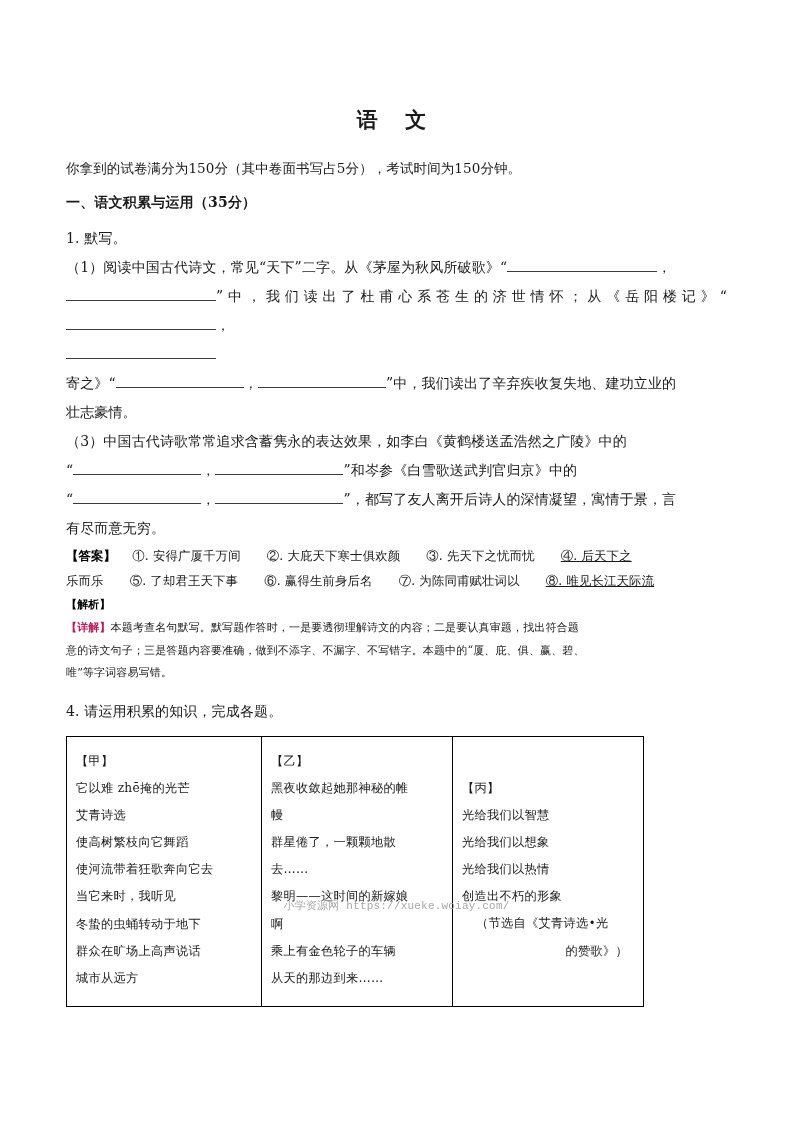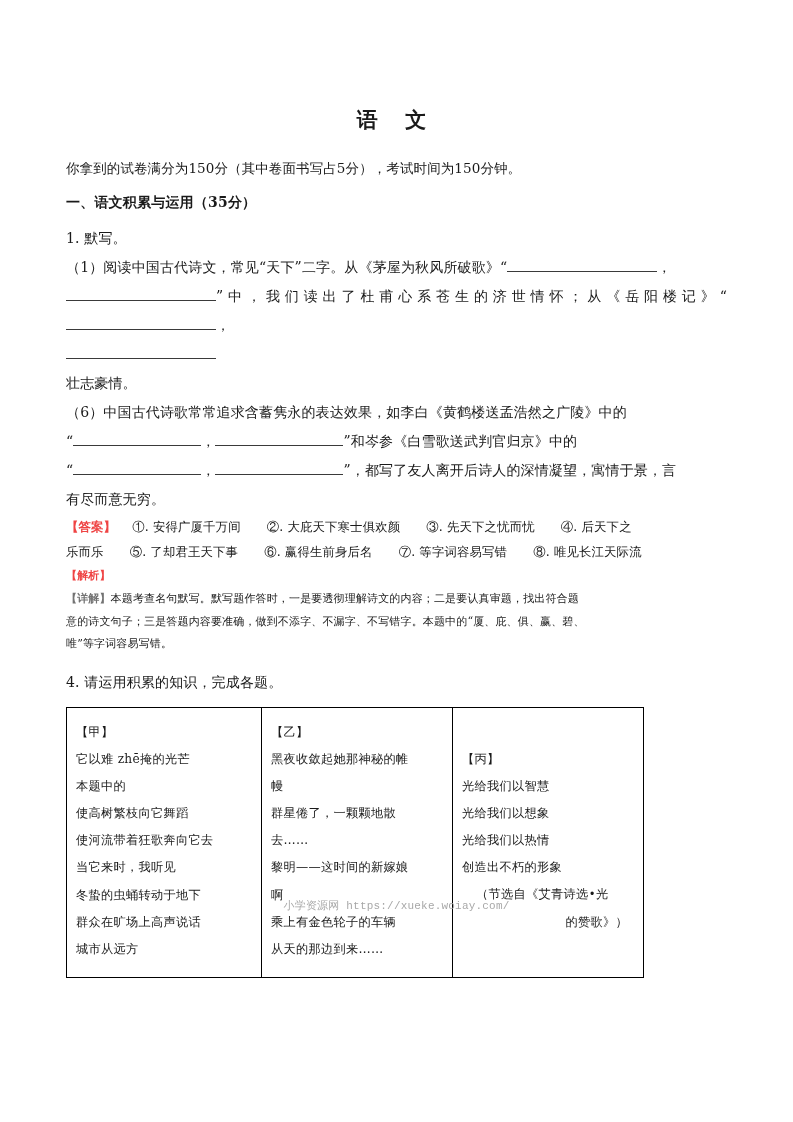--- a/index.html
+++ b/index.html
@@ -74,39 +74,39 @@
     display: inline-block;
     border-bottom: 1px solid #3a3a3a;
     height: 1em;
     vertical-align: baseline;
   }
   .b-long  { width: 150px; }
   .b-mid   { width: 128px; }
 
   
   .tag-blue {
-    color: #ef4444;
+    color: #000000;
     font-weight: bold;
   }
   .tag-black {
-    color: #737373;
+    color: #be185d;
     font-weight: bold;
   }
   .answer-row {
     font-size: 12.4px;
     line-height: 2.07;
     margin: 0;
     letter-spacing: 0.15px;
   }
   .ans-item {
     display: inline-block;
     margin-right: 26px;
     white-space: nowrap;
   }
-  .ans-item.tight { margin-right: 0; }
+  .ans-item.tight { margin-right: 0; text-decoration: underline; }
 
   
   .poem-table {
     width: 520px;
     margin-top: 10px;
     border-collapse: collapse;
     table-layout: fixed;
   }
   .poem-table td {
     border: 1px solid #000;
@@ -163,41 +163,44 @@
   </div>
 
   <div class="q-line">
     <span class="blank b-long"></span><span>”中，我们读出了杜甫心系苍生的济世情怀；从《岳阳楼记》“</span><span class="blank b-long"></span><span>，</span>
   </div>
 
   <div class="q-line">
     <span class="blank b-long"></span>
   </div>
 
+  <div class="q-line">
+    <span>寄之》“</span><span class="blank b-mid"></span><span>，</span><span class="blank b-mid"></span><span>”中，我们读出了辛弃疾收复失地、建功立业的</span>
+  </div>
 
   <div class="q-line">壮志豪情。</div>
 
-  <div class="q-line">（6）中国古代诗歌常常追求含蓄隽永的表达效果，如李白《黄鹤楼送孟浩然之广陵》中的</div>
+  <div class="q-line">（3）中国古代诗歌常常追求含蓄隽永的表达效果，如李白《黄鹤楼送孟浩然之广陵》中的</div>
 
   <div class="q-line">
     <span>“</span><span class="blank b-mid"></span><span>，</span><span class="blank b-mid"></span><span>”和岑参《白雪歌送武判官归京》中的</span>
   </div>
 
   <div class="q-line">
     <span>“</span><span class="blank b-mid"></span><span>，</span><span class="blank b-mid"></span><span>”，都写了友人离开后诗人的深情凝望，寓情于景，言</span>
   </div>
 
   <div class="q-line">有尽而意无穷。</div>
 
   <div class="answer-row">
     <span class="tag-blue">【答案】</span><span style="display:inline-block;width:16px"></span><span class="ans-item">①. 安得广厦千万间</span><span class="ans-item">②. 大庇天下寒士俱欢颜</span><span class="ans-item">③. 先天下之忧而忧</span><span class="ans-item tight">④. 后天下之</span>
   </div>
 
   <div class="answer-row">
-    <span class="ans-item">乐而乐</span><span class="ans-item">⑤. 了却君王天下事</span><span class="ans-item">⑥. 赢得生前身后名</span><span class="ans-item">⑦. 等字词容易写错</span><span class="ans-item tight">⑧. 唯见长江天际流</span>
+    <span class="ans-item">乐而乐</span><span class="ans-item">⑤. 了却君王天下事</span><span class="ans-item">⑥. 赢得生前身后名</span><span class="ans-item">⑦. 为陈同甫赋壮词以</span><span class="ans-item tight">⑧. 唯见长江天际流</span>
   </div>
 
 
   <div class="para">
     <span class="tag-blue">【解析】</span>
   </div>
 
   <div class="para">
     <span class="tag-black">【详解】</span><span>本题考查名句默写。默写题作答时，一是要透彻理解诗文的内容；二是要认真审题，找出符合题</span>
   </div>
@@ -205,21 +208,21 @@
   <div class="para">唯”等字词容易写错。</div>
 
   <div class="q-line q-num">4. 请运用积累的知识，完成各题。</div>
 
   <table class="poem-table">
     <tbody>
         <tr>
       <td class="col-a">
         <div class="cell-label">【甲】</div>
         <div class="cell-line pinyin">它以难 zhē掩的光芒</div>
-        <div class="cell-line">本题中的</div>
+        <div class="cell-line">艾青诗选</div>
         <div class="cell-line">使高树繁枝向它舞蹈</div>
         <div class="cell-line">使河流带着狂歌奔向它去</div>
         <div class="cell-line">当它来时，我听见</div>
         <div class="cell-line">冬蛰的虫蛹转动于地下</div>
         <div class="cell-line">群众在旷场上高声说话</div>
         <div class="cell-line">城市从远方</div>
       </td>
 
       <td class="col-b">
         <div class="cell-label">【乙】</div>

